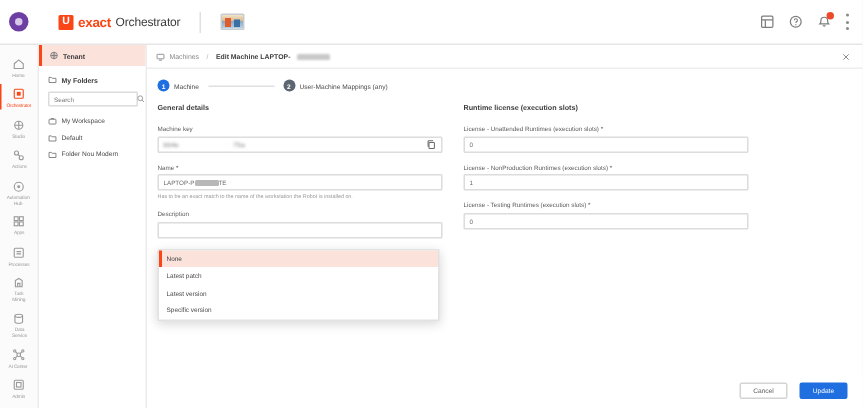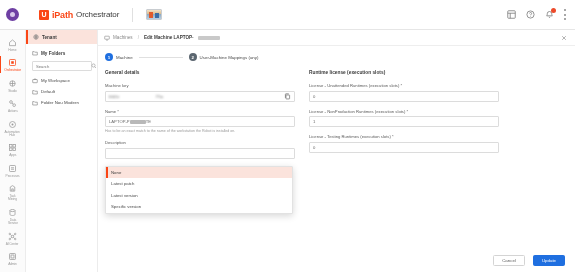--- a/index.html
+++ b/index.html
@@ -389,21 +389,21 @@
 <body>
 
 <div class="app">
   <div class="window">
 
     <div class="topbar">
       <div class="topbar-left">
         <div class="avatar-dot"></div>
         <div class="logo-wrap">
           <span class="logo-mark">U</span>
-          <span class="logo-ui">iPath</span>
+          <span class="logo-ui">exact</span>
           <span class="logo-product">Orchestrator</span>
         </div>
         <div class="logo-sep"></div>
         <div class="mini-thumb"></div>
       </div>
       <div class="topbar-right">
         <span class="ticon">
           <svg width="9" height="9" viewBox="0 0 12 12" fill="none" stroke="currentColor" stroke-width="1.1">
             <rect x="1" y="1" width="10" height="10" rx="1"></rect>
               <line x1="1" y1="4.3" x2="11" y2="4.3"></line>

